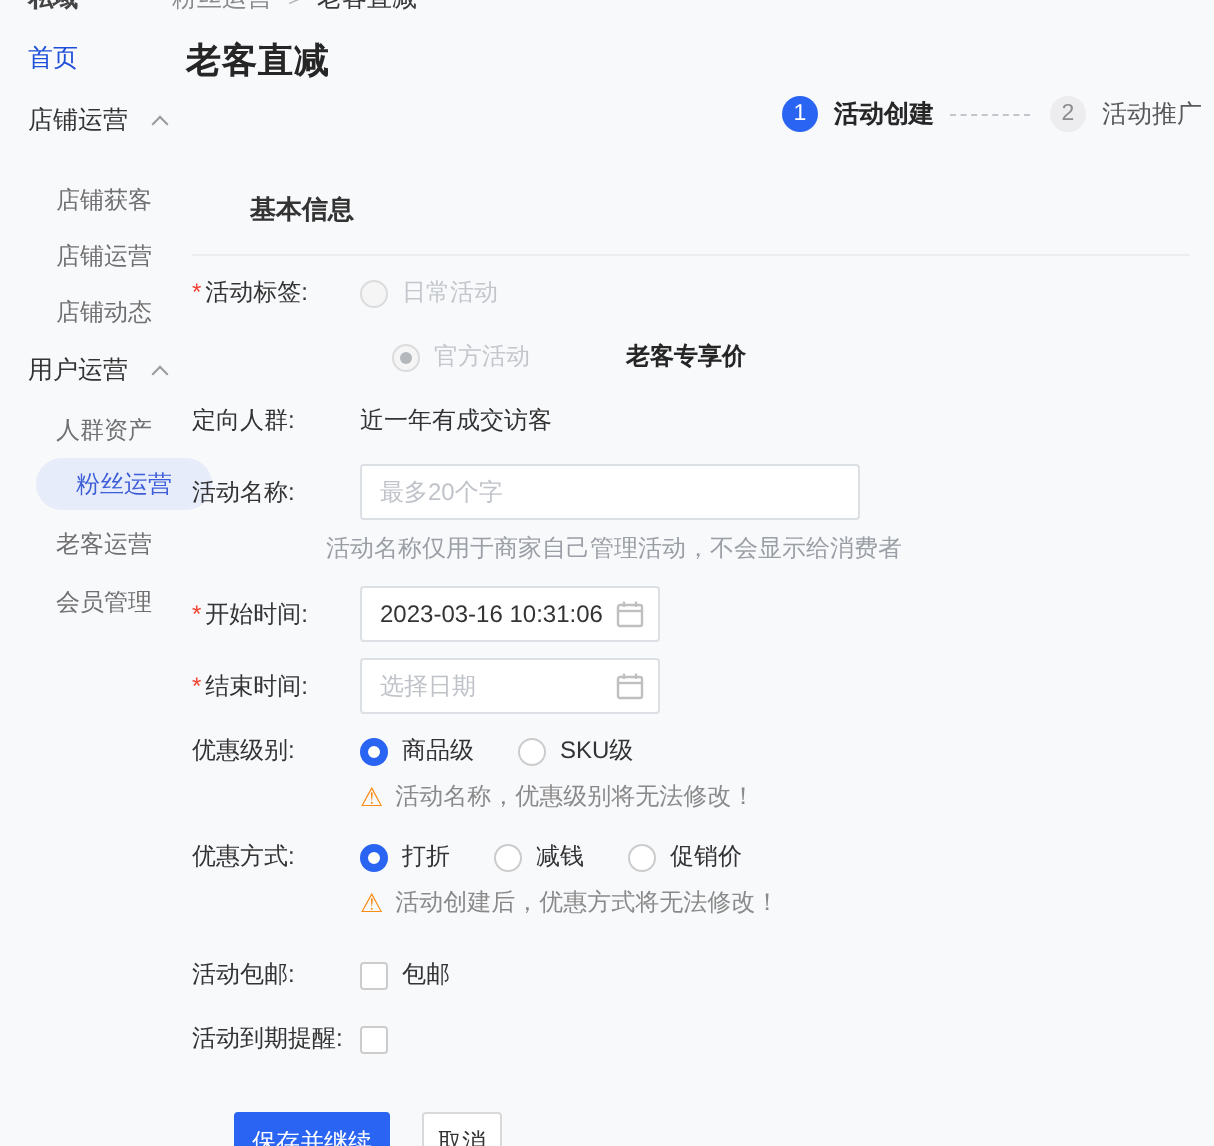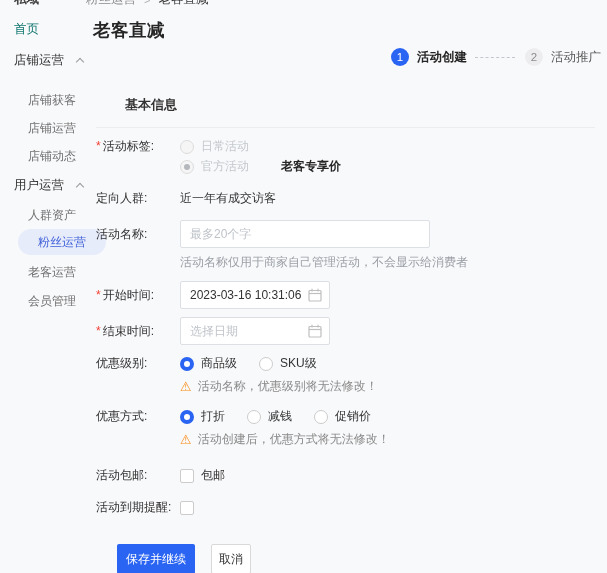--- a/index.html
+++ b/index.html
@@ -16,21 +16,21 @@
   
   .topbar { position: relative; height: 10px; overflow: hidden; }
   .topbar-inner { position: absolute; top: -9px; left: 0; right: 0; display: flex; align-items: center; font-size: 12.5px; }
   .brand { margin-left: 14px; width: 72px; color: #444; font-weight: bold; }
   .crumb { color: #8a8a8a; }
   .crumb-sep { margin: 0 8px; color: #b5b5b5; font-size: 11px; }
   .crumb-current { color: #3a3a3a; }
 
   
   .sidebar { position: absolute; left: 0; top: 10px; width: 96px; bottom: 0; padding-left: 14px; }
-  .side-home { padding-top: 10px; height: 28px; line-height: 18px; color: #0f766e; font-size: 12.5px; cursor: pointer; }
+  .side-home { padding-top: 10px; height: 28px; line-height: 18px; color: #1d4ed8; font-size: 12.5px; cursor: pointer; }
   .side-group-head { display: flex; align-items: center; height: 18px; margin-top: 13px; color: #333; font-size: 12.5px; cursor: pointer; }
   .side-group-head .caret-up-icon { width: 6px; height: 6px; border-left: 1.2px solid #9a9a9a; border-top: 1.2px solid #9a9a9a; transform: rotate(45deg); margin-left: 13px; margin-top: 3px; }
   .side-sub { height: 18px; line-height: 18px; margin-top: 10px; padding-left: 14px; color: #707070; font-size: 12px; cursor: pointer; }
   .side-sub.first { margin-top: 22px; }
   .side-sub-pill { margin-top: 5px; margin-left: 4px; margin-bottom: 3px; width: 88px; height: 26px; line-height: 26px; text-align: center; background: #e7ecfb; color: #3d5ed8; border-radius: 13px; font-size: 12px; padding-left: 0; }
   .mt8 { margin-top: 8px; } .mt11 { margin-top: 11px; } .mt12 { margin-top: 12px; }
 
   
   .main { position: absolute; left: 88px; top: 10px; right: 0; bottom: 0; }
   .page-title { font-size: 17.5px; font-weight: bold; color: #262626; margin: 8px 0 0 5px; letter-spacing: 0.5px; }
@@ -62,30 +62,30 @@
   .suffix-bold { font-weight: bold; color: #262626; margin-left: 10px; }
 
   .checkbox { width: 14px; height: 14px; border: 1px solid #ccc; border-radius: 2px; background: #fff; display: inline-block; flex-shrink: 0; cursor: pointer; }
 
   .text-input { width: 250px; height: 28px; border: 1px solid #dcdfe4; border-radius: 2px; background: #fff; padding: 0 9px; font-size: 12px; color: #333; font-family: "Liberation Sans", "DejaVu Sans", sans-serif; outline: none; }
   .text-input::placeholder { color: #bfc3c9; }
   .date-wrap { position: relative; width: 150px; }
   .date-input { width: 150px; padding-right: 26px; }
   .calendar-icon { position: absolute; right: 8px; top: 7px; width: 14px; height: 14px; }
 
-  .helper-text { color: #9a9ea5; margin: 6px 0 0 84px; }
+  .helper-text { color: #9a9ea5; margin: 6px 0 0 67px; }
   .warn-row { display: flex; align-items: center; gap: 6px; margin: 6px 0 0 84px; color: #8a8a8a; }
   .warn-icon { color: #fa8c16; font-size: 13px; line-height: 1; }
 
   .btn-row { display: flex; align-items: center; gap: 16px; margin: 28px 0 0 21px; }
   .btn-primary { height: 30px; padding: 0 9px; background: #2a64f2; color: #fff; border: none; border-radius: 2px; font-size: 12px; cursor: pointer; font-family: inherit; }
   .btn-default { height: 30px; padding: 0 7px; background: #fff; color: #333; border: 1px solid #d9d9d9; border-radius: 2px; font-size: 12px; cursor: pointer; font-family: inherit; }
 
   .m-tag1 { margin-top: 10px; }
-  .m-tag2 { margin-top: 3px; }
+  .m-tag2 { margin-top: 15px; gap: 16px; }
   .m-aud  { margin-top: 15px; }
   .m-name { margin-top: 13px; }
   .m-start{ margin-top: 10px; }
   .m-end  { margin-top: 8px; }
   .m-lvl  { margin-top: 10px; }
   .m-mth  { margin-top: 13px; }
   .m-ship { margin-top: 19px; }
   .m-rem  { margin-top: 15px; }
 </style>
 </head>

